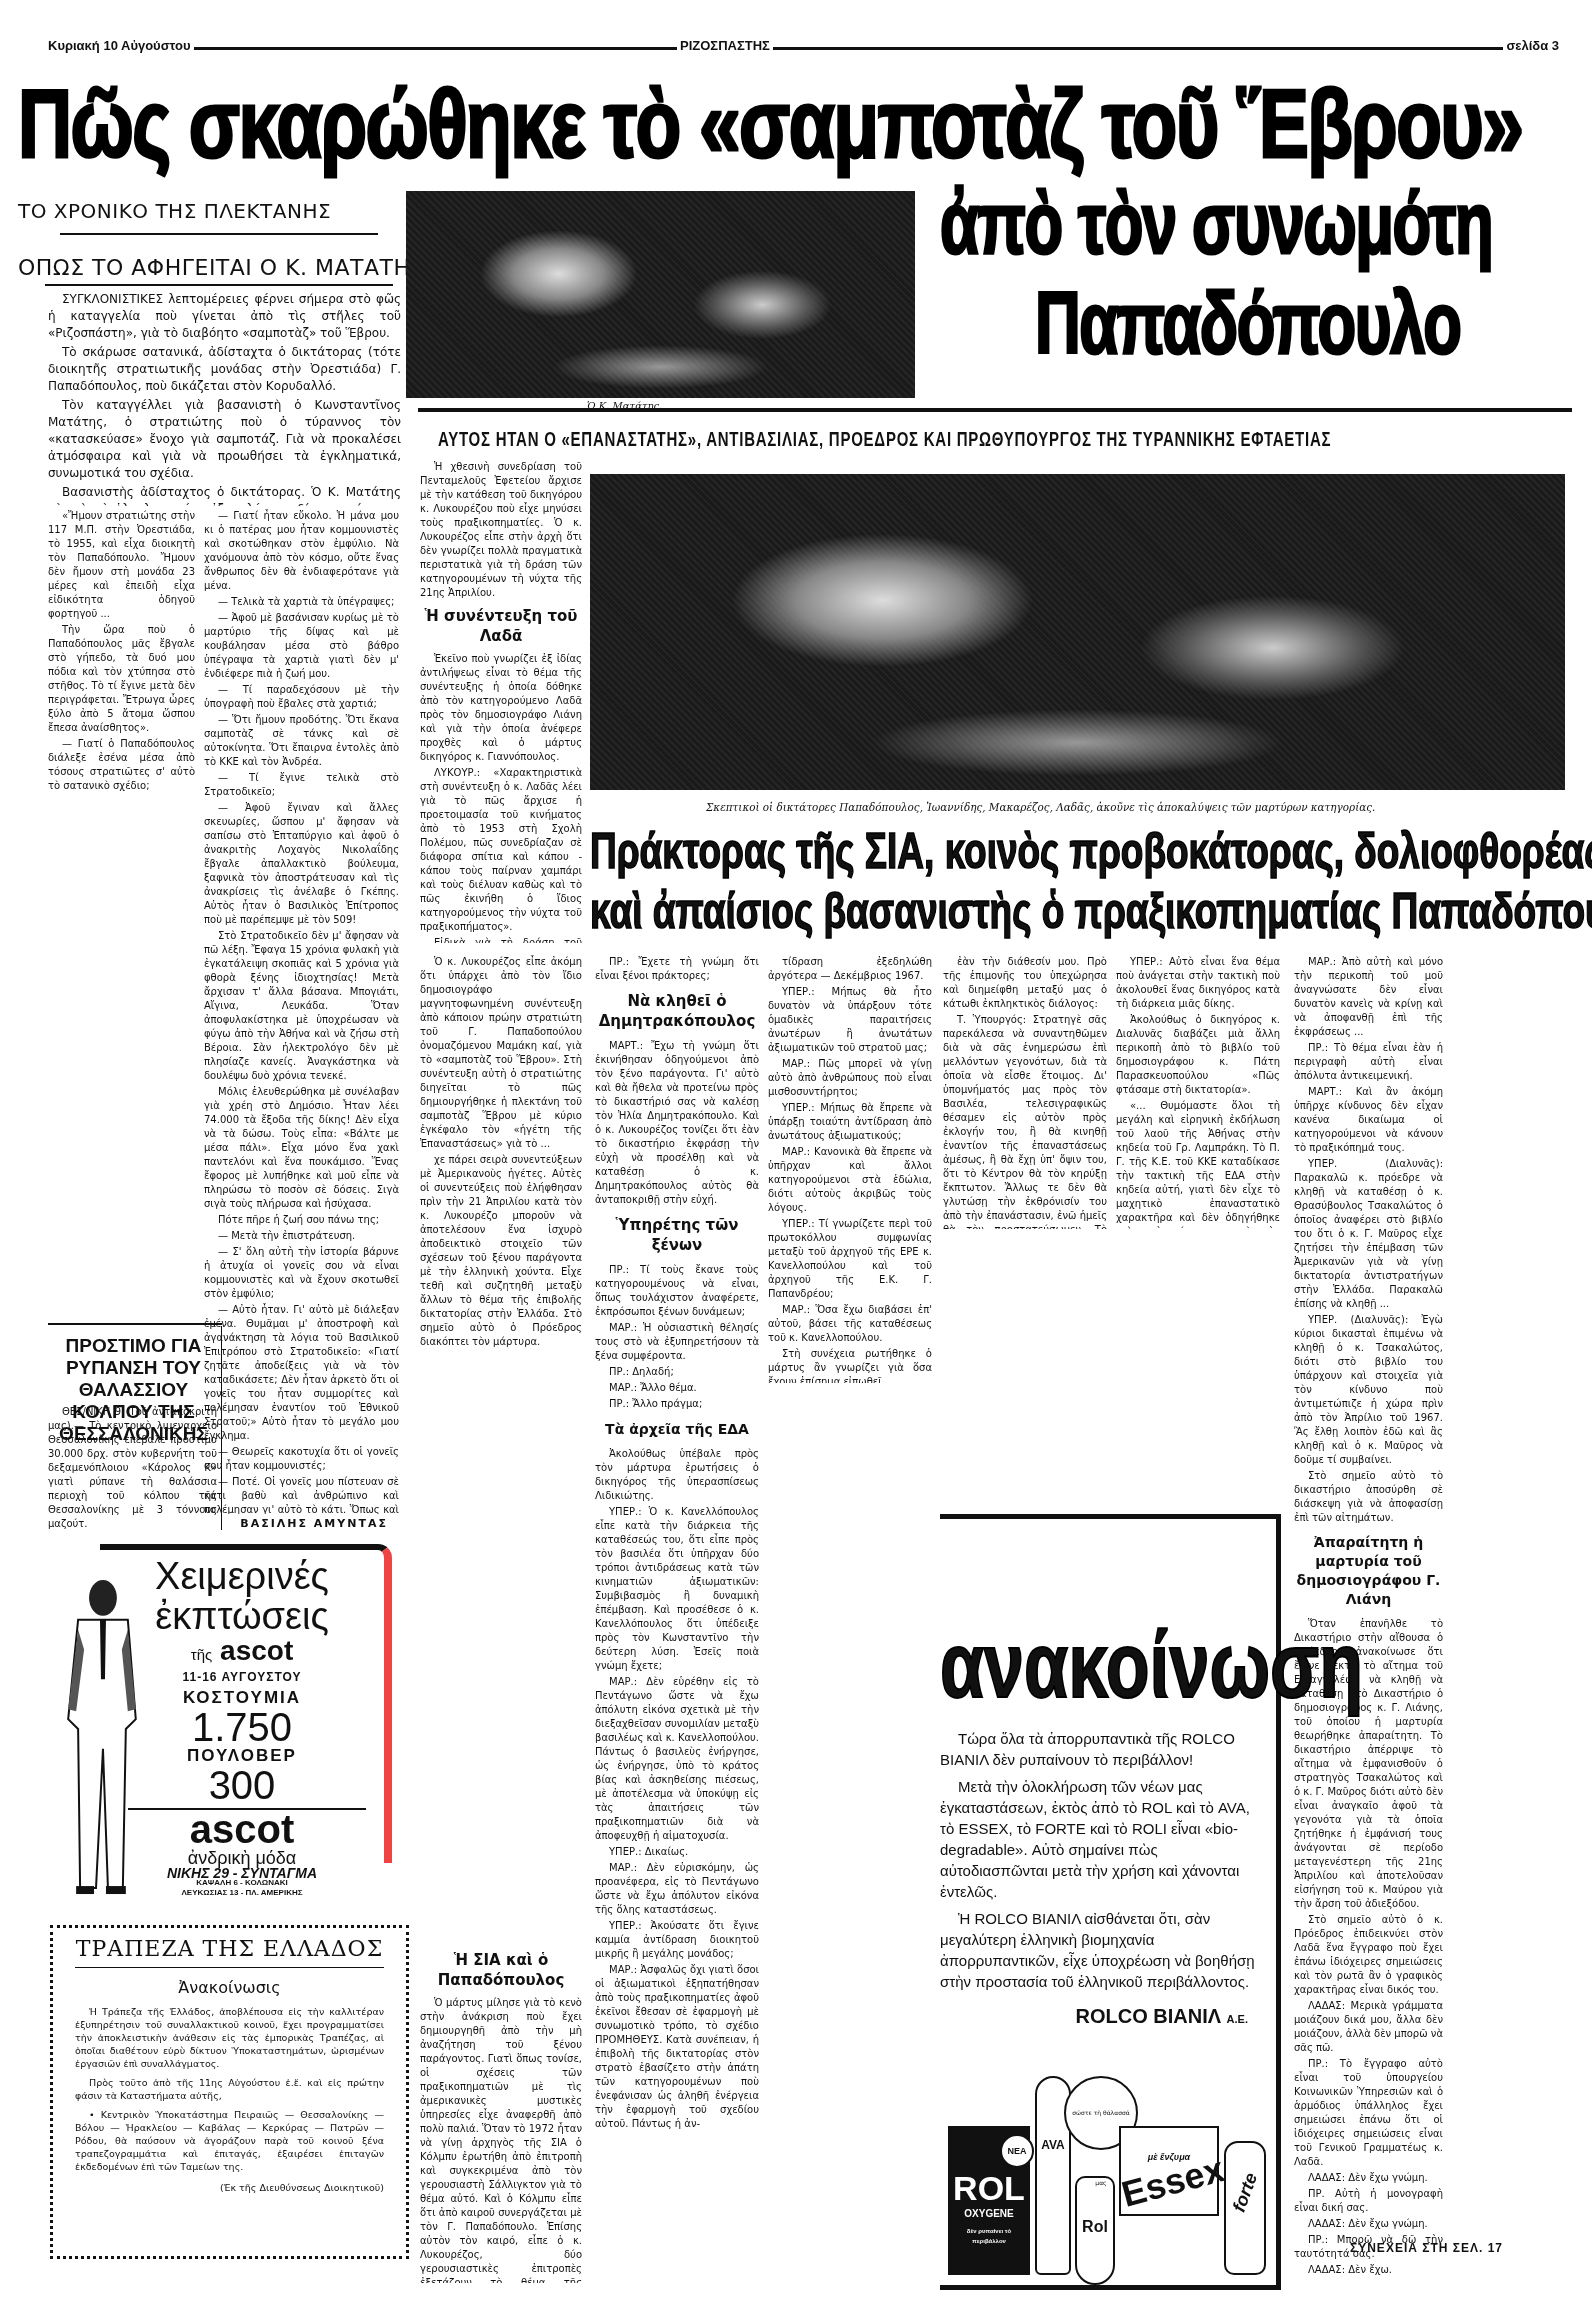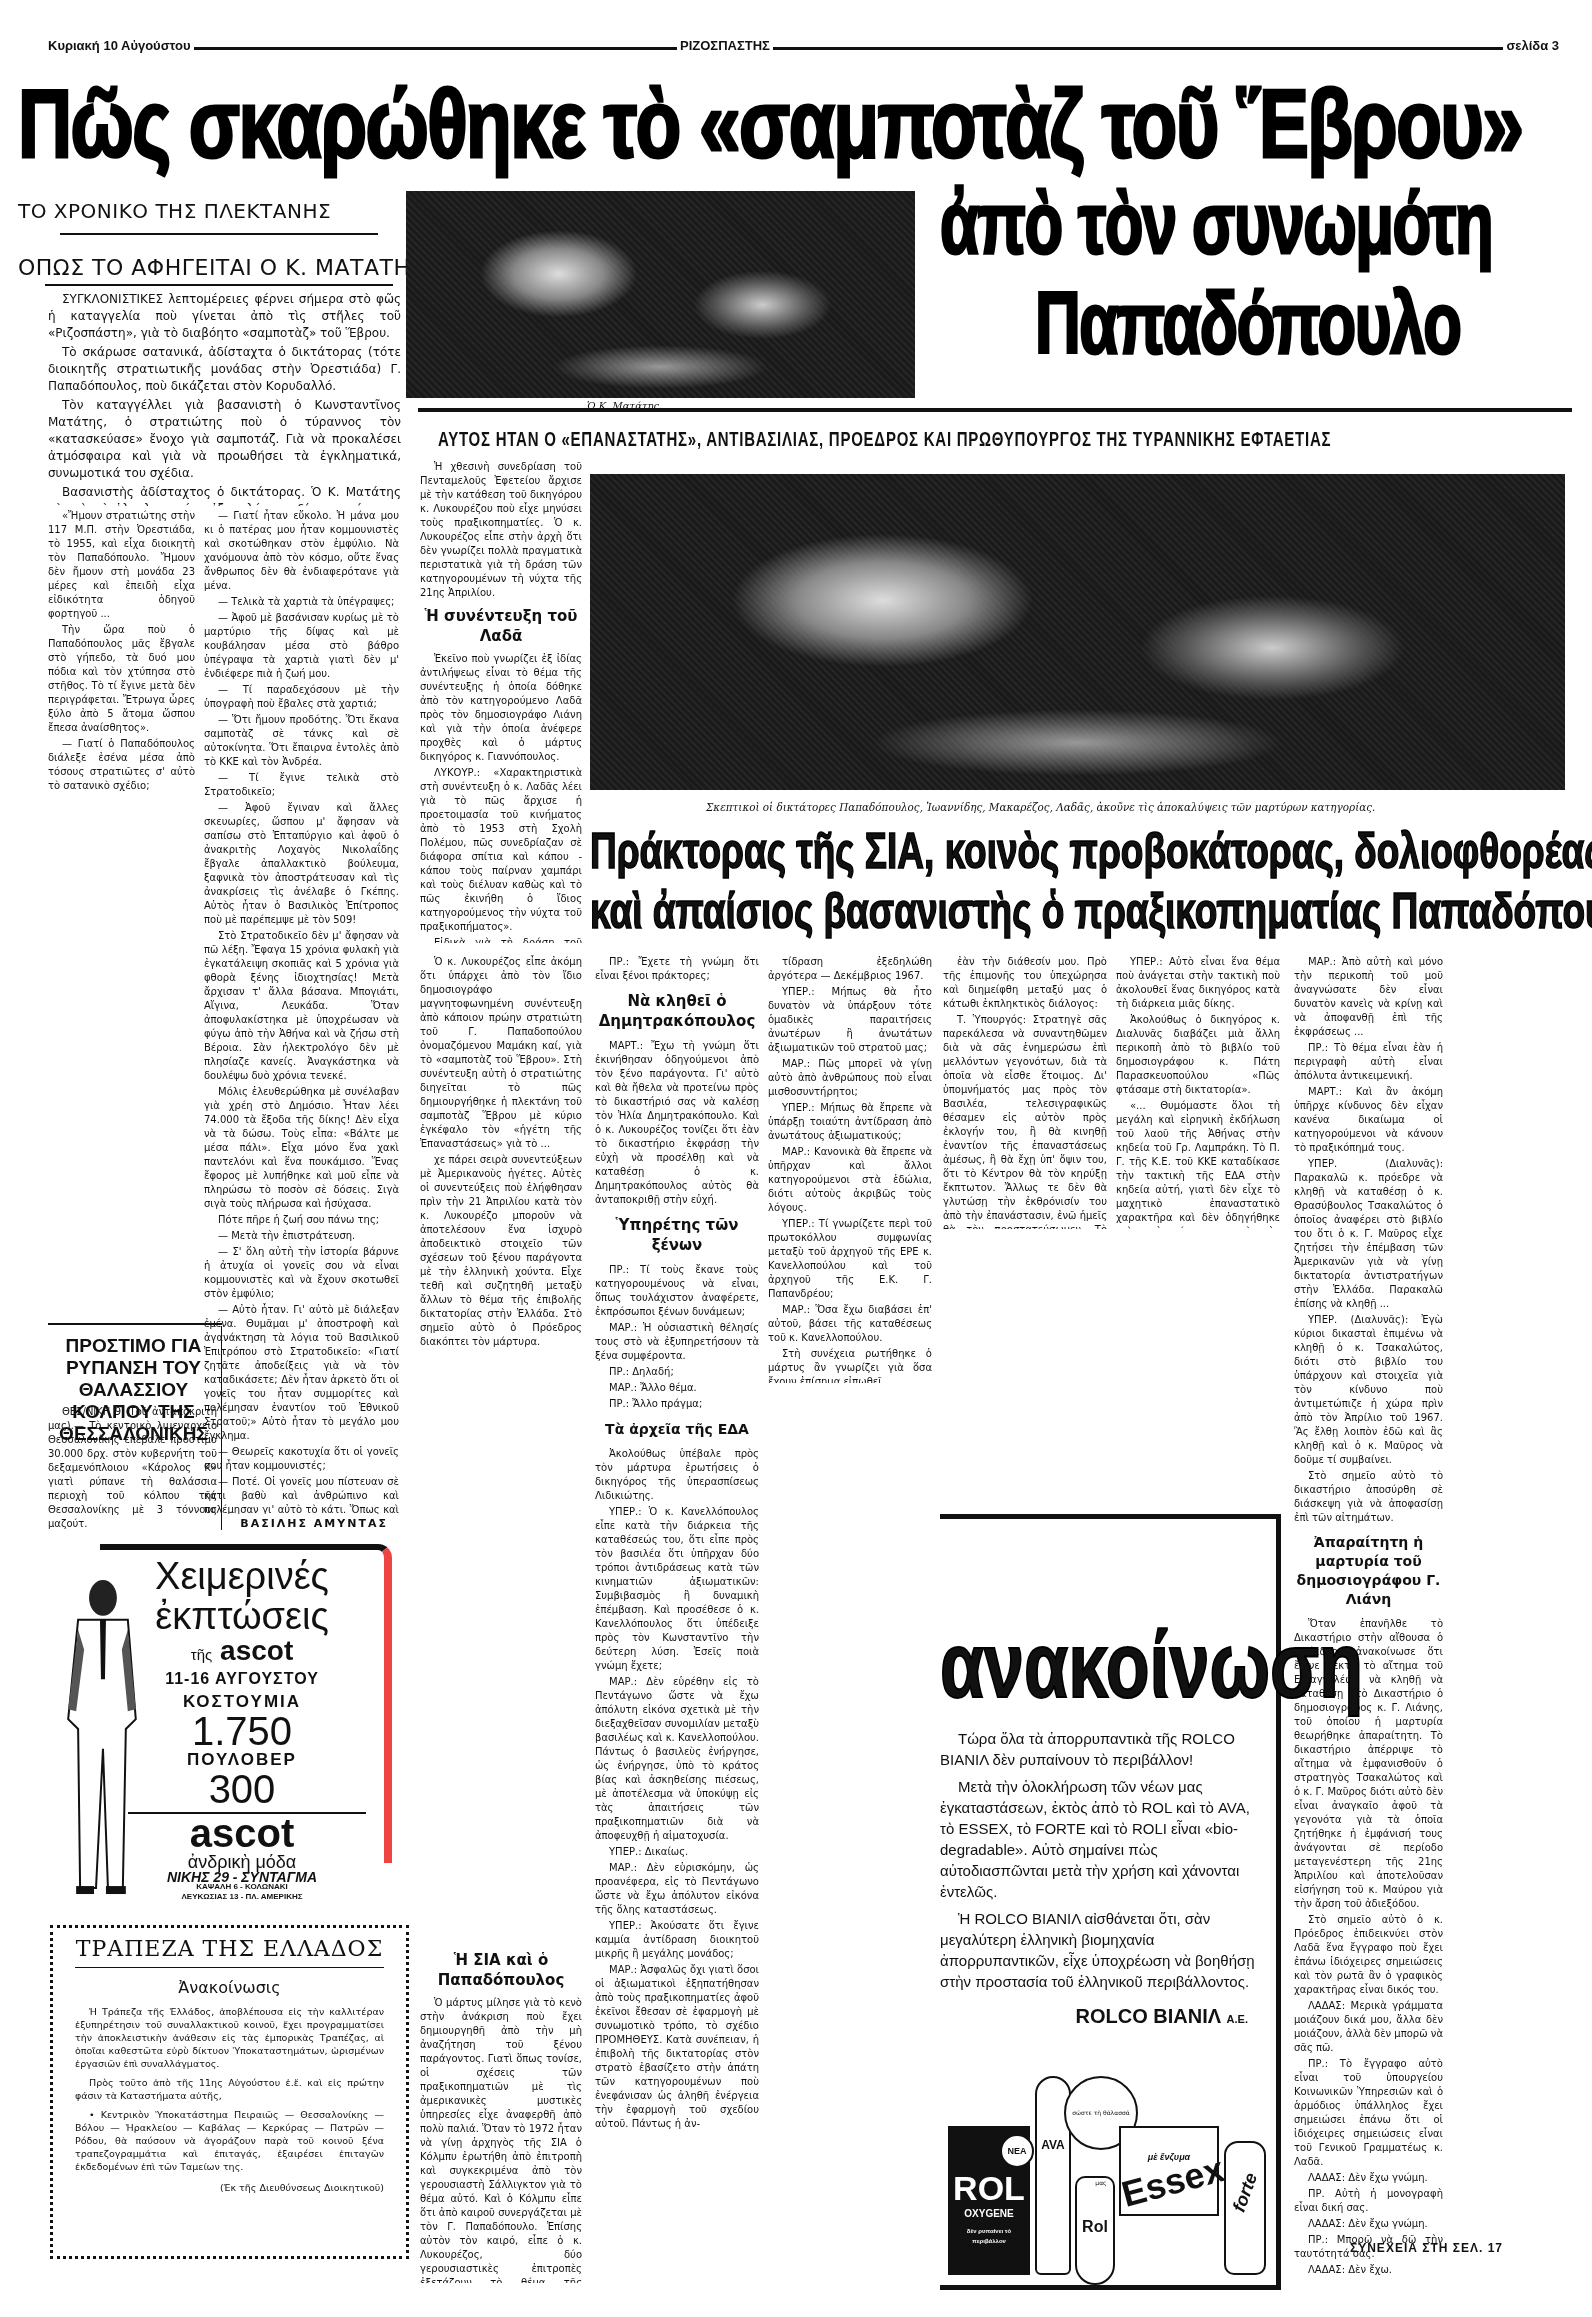--- a/index.html
+++ b/index.html
@@ -115,40 +115,40 @@
   </svg>
 </div>
 <div class="abs ad-ascot">
   <div style="position:absolute;left:0;right:0;top:6px;text-align:center;font-family:'Liberation Sans',sans-serif;">
     <div style="font-size:38px;line-height:40px;">Χειμερινές</div>
     <div style="font-size:38px;line-height:40px;">ἐκπτώσεις</div>
     <div style="font-size:28px;line-height:30px;font-weight:bold;">
       <span style="font-size:15px;font-weight:normal;">τῆς</span>
       <span>ascot</span>
     </div>
-    <div style="font-size:16px;font-weight:bold;letter-spacing:1px;">11-16 ΑΥΓΟΥΣΤΟΥ</div>
+    <div style="font-size:12px;font-weight:bold;letter-spacing:1px;">11-16 ΑΥΓΟΥΣΤΟΥ</div>
     <div style="font-size:17px;font-weight:bold;letter-spacing:2px;margin-top:4px;">ΚΟΣΤΟΥΜΙΑ</div>
     <div style="font-size:40px;line-height:38px;">1.750</div>
     <div style="font-size:17px;font-weight:bold;letter-spacing:2px;">ΠΟΥΛΟΒΕΡ</div>
     <div style="font-size:40px;line-height:38px;">300</div>
     <div style="border-top:2px solid #111;margin:4px 18px 0 28px;"></div>
     <div style="font-size:40px;line-height:38px;font-weight:900;">ascot</div>
     <div style="font-size:18px;line-height:20px;">ἀνδρικὴ μόδα</div>
     <div style="font-size:14px;font-weight:bold;line-height:10px;font-style:italic;">ΝΙΚΗΣ 29 - ΣΥΝΤΑΓΜΑ</div>
     <div style="font-size:8px;font-weight:bold;line-height:10px;">ΚΑΨΑΛΗ 6 - ΚΟΛΩΝΑΚΙ</div>
     <div style="font-size:8px;font-weight:bold;line-height:10px;">ΛΕΥΚΩΣΙΑΣ 13 - ΠΛ. ΑΜΕΡΙΚΗΣ</div>
   </div>
 </div>
 
 <div class="abs ad-bank">
   <div style="text-align:center;font-family:'DejaVu Serif',serif;font-size:22px;margin-top:8px;letter-spacing:1px;">ΤΡΑΠΕΖΑ ΤΗΣ ΕΛΛΑΔΟΣ</div>
   <div style="border-top:1px solid #111;margin:6px 22px 0;"></div>
   <div style="text-align:center;font-family:'DejaVu Sans',sans-serif;font-size:16px;margin-top:10px;">Ἀνακοίνωσις</div>
   <div class="body-text" style="margin:8px 22px 0 22px;font-size:9.5px;line-height:13px;">
-    <p style="margin-bottom:6px;">Ἡ Τράπεζα τῆς Ἑλλάδος, ἀποβλέπουσα εἰς τὴν καλλιτέραν ἐξυπηρέτησιν τοῦ συναλλακτικοῦ κοινοῦ, ἔχει προγραμματίσει τὴν ἀποκλειστικὴν ἀνάθεσιν εἰς τὰς ἐμπορικὰς Τραπέζας, αἱ ὁποῖαι καθεστῶτα εὐρὺ δίκτυον Ὑποκαταστημάτων, ὡρισμένων ἐργασιῶν ἐπὶ συναλλάγματος.</p>
+    <p style="margin-bottom:6px;">Ἡ Τράπεζα τῆς Ἑλλάδος, ἀποβλέπουσα εἰς τὴν καλλιτέραν ἐξυπηρέτησιν τοῦ συναλλακτικοῦ κοινοῦ, ἔχει προγραμματίσει τὴν ἀποκλειστικὴν ἀνάθεσιν εἰς τὰς ἐμπορικὰς Τραπέζας, αἱ ὁποῖαι διαθέτουν εὐρὺ δίκτυον Ὑποκαταστημάτων, ὡρισμένων ἐργασιῶν ἐπὶ συναλλάγματος.</p>
     <p style="margin-bottom:6px;">Πρὸς τοῦτο ἀπὸ τῆς 11ης Αὐγούστου ἐ.ἔ. καὶ εἰς πρώτην φάσιν τὰ Καταστήματα αὐτῆς,</p>
     <p style="margin-bottom:8px;">• Κεντρικὸν Ὑποκατάστημα Πειραιῶς — Θεσσαλονίκης — Βόλου — Ἡρακλείου — Καβάλας — Κερκύρας — Πατρῶν — Ρόδου, θὰ παύσουν νὰ ἀγοράζουν παρὰ τοῦ κοινοῦ ξένα τραπεζογραμμάτια καὶ ἐπιταγάς, ἐξαιρέσει ἐπιταγῶν ἐκδεδομένων ἐπὶ τῶν Ταμείων της.</p>
     <div style="text-align:right;">(Ἐκ τῆς Διευθύνσεως Διοικητικοῦ)</div>
   </div>
 </div>
 
 <div class="abs rule-h" style="left:418px;top:408px;width:1154px;height:4px;"></div>
 <div class="abs banner" style="left:438px;top:428px;">ΑΥΤΟΣ ΗΤΑΝ Ο «ΕΠΑΝΑΣΤΑΤΗΣ», ΑΝΤΙΒΑΣΙΛΙΑΣ, ΠΡΟΕΔΡΟΣ ΚΑΙ ΠΡΩΘΥΠΟΥΡΓΟΣ ΤΗΣ ΤΥΡΑΝΝΙΚΗΣ ΕΦΤΑΕΤΙΑΣ</div>
 
 <div class="abs body-text" style="left:420px;top:460px;width:162px;height:483px;">

